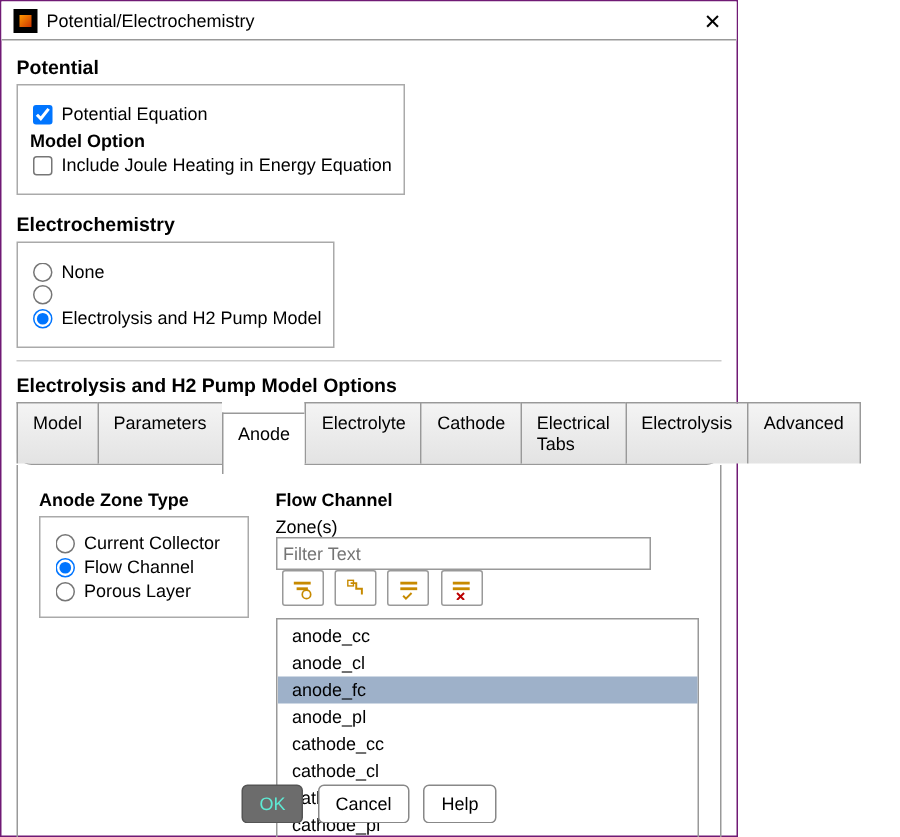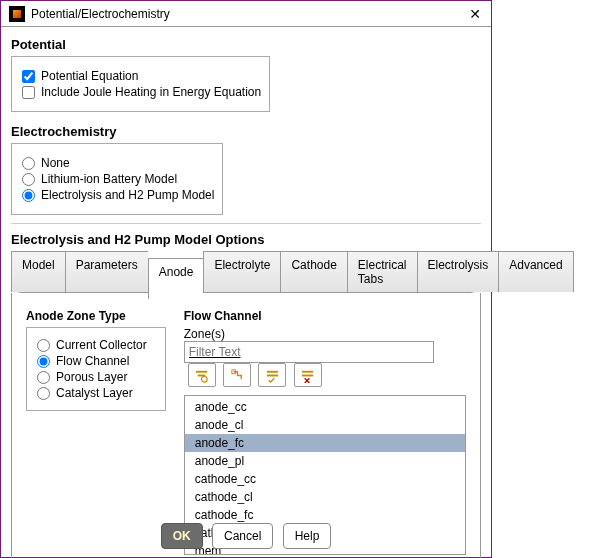--- a/index.html
+++ b/index.html
@@ -20,63 +20,63 @@
   .sep { height:1px; background:#ccc; margin:8px 0; }
   .tabs { display:flex; border-bottom:1px solid #999;border-radius:10px; }
   .tab { padding:6px 10px; border:1px solid #999; border-bottom:none; background:linear-gradient(#f4f4f4,#e3e3e3); font-size:12px; cursor:pointer; border-right:none; }
   .tab:last-child { border-right:1px solid #999; }
   .tab.active { background:#fff; position:relative; top:7px; }
   .panel { border:1px solid #999; border-top:none; padding:14px 14px 14px 14px; min-height:250px; }
   .flex { display:flex; gap:18px; }
   .left-col .box2 { border:1px solid #aaa; padding:8px 18px 8px 8px; }
   .right-col { flex:1; }
   .zones-label { display:inline-block; width:54px; }
-  .filter { width:250px; height:22px; border:1px solid #999; padding:0 4px; font:12px Arial; vertical-align:middle;text-decoration:underline; }
+  .filter { width:250px; height:22px; border:1px solid #999; padding:0 4px; font:12px Arial; vertical-align:middle; }
   .iconbtn { width:28px; height:24px; border:1px solid #999; background:#fff; vertical-align:middle; margin-left:4px; display:inline-flex; align-items:center; justify-content:center; cursor:pointer; border-radius:2px; padding:0; }
   .iconbtn svg { width:15px; height:15px; }
   .zone-list { border:1px solid #999; margin-top:8px; height:160px; overflow:auto; padding-top:2px; }
   .zone-item { padding:2px 10px; cursor:pointer; }
   .zone-item.sel { background:#9eb1c9; }
   .footer { position:absolute; bottom:8px; left:0; right:0; text-align:center; }
   .btn { display:inline-block; border:1px solid #888; border-radius:4px; padding:5px 11px; margin:0 3px; background:#fff; font:12px Arial; cursor:pointer; }
-  .btn.primary { background:#6c6c6c; color:#fef9c3; border-color:#555; font-weight:bold; }
+  .btn.primary { background:#6c6c6c; color:#5eead4; border-color:#555; font-weight:normal; }
 </style>
 </head>
 <body>
 
 <div class="window">
   <div class="titlebar">
     <span class="ticon"></span>
     <span class="ttext">Potential/Electrochemistry</span>
     <span class="tx">✕</span>
   </div>
 
   <div class="content">
 
     <div class="grp-title">Potential</div>
     <div class="box">
       <div class="row">
         <input type="checkbox" id="peq" checked="" style="">
         <label for="peq">Potential Equation</label>
       </div>
+      <div class="sub-title">Model Option</div>
       <div class="row">
         <input type="checkbox" id="joule" style="">
         <label for="joule">Include Joule Heating in Energy Equation</label>
       </div>
     </div>
 
     <div style="height:10px"></div>
 
     <div class="grp-title">Electrochemistry</div>
     <div class="box" id="ec-options"><div class="row">
           <input type="radio" name="ec" style="">
           <label>None</label>
         </div><div class="row">
           <input type="radio" name="ec" style="">
-          <label>Lithium-ion Battery Model</label>
         </div><div class="row">
           <input type="radio" name="ec" checked="" style="">
           <label>Electrolysis and H2 Pump Model</label>
         </div></div>
 
     <div class="sep"></div>
 
     <div class="grp-title">Electrolysis and H2 Pump Model Options</div>
 
     <div class="tabs" id="tabs">
@@ -99,24 +99,20 @@
                 <input type="radio" name="zt" style="">
                 <label>Current Collector</label>
               </div>
               <div class="row">
                 <input type="radio" name="zt" checked="" style="">
                 <label>Flow Channel</label>
               </div>
               <div class="row">
                 <input type="radio" name="zt" style="">
                 <label>Porous Layer</label>
-              </div>
-              <div class="row">
-                <input type="radio" name="zt" style="">
-                <label>Catalyst Layer</label>
               </div>
             </div>
         </div>
         <div class="right-col">
           <div class="grp-title" style="font-size:12px">Flow Channel</div>
           <div>
             <span class="zones-label">Zone(s)</span>
             <input class="filter" placeholder="Filter Text" style="">
             <button class="iconbtn">
                 <svg viewBox="0 0 16 16">

